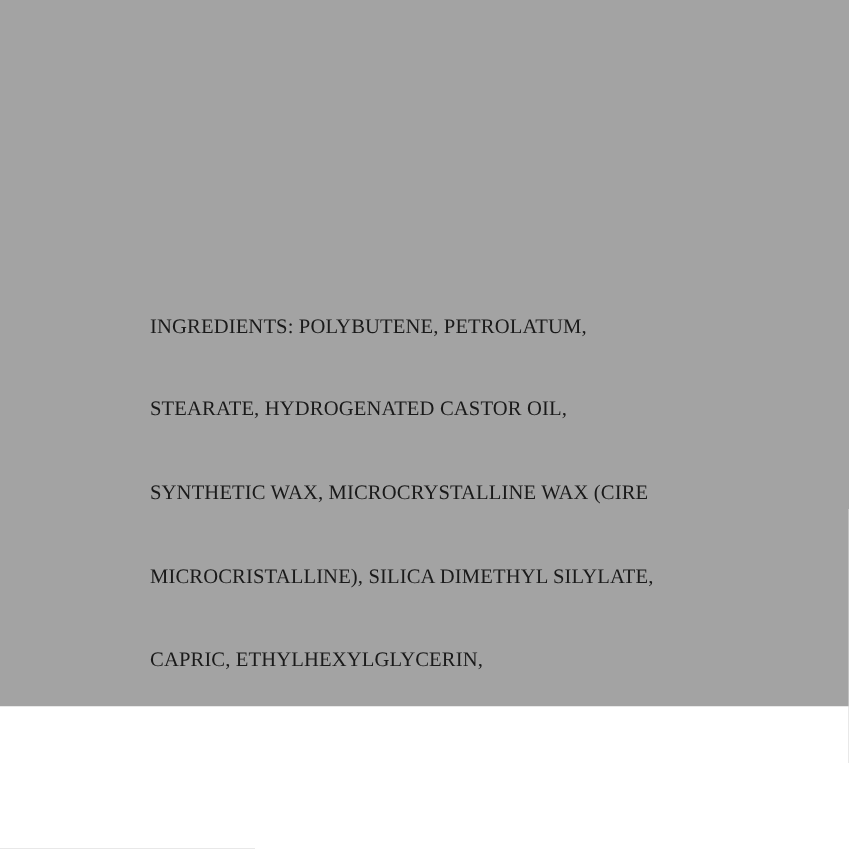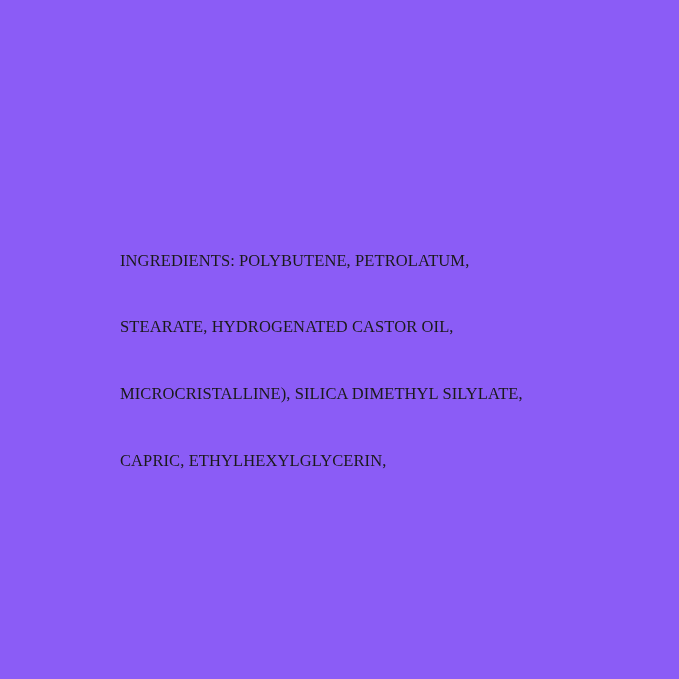--- a/index.html
+++ b/index.html
@@ -9,22 +9,22 @@
   body {
     width: 679px;
     height: 679px;
     background: #ffffff;
     font-family: "Liberation Serif", serif;
     overflow: hidden;
   }
   .page {
     position: relative;
     width: 679px;
-    height: 679px;
-    background: #8b5cf6;
+    height: 565px;
+    background: #a3a3a3;
   }
   .ingredients-block {
     position: absolute;
     left: 120px;
     top: 205px;
     width: 460px;
     color: #1a1a1a;
     font-family: "Liberation Serif", serif;
     font-size: 16.5px;
     line-height: 22.3px;
@@ -37,20 +37,21 @@
     white-space: pre;
   }
 </style>
 </head>
 <body>
 
 <div class="page">
   <div class="ingredients-block">
     <span class="ingredients-line">INGREDIENTS: POLYBUTENE, PETROLATUM,</span>
     <span class="ingredients-line">STEARATE, HYDROGENATED CASTOR OIL,</span>
+    <span class="ingredients-line">SYNTHETIC WAX, MICROCRYSTALLINE WAX (CIRE</span>
     <span class="ingredients-line">MICROCRISTALLINE), SILICA DIMETHYL SILYLATE,</span>
     <span class="ingredients-line">CAPRIC, ETHYLHEXYLGLYCERIN,</span>
     
     
     
     
     
   </div>
 </div>
 

